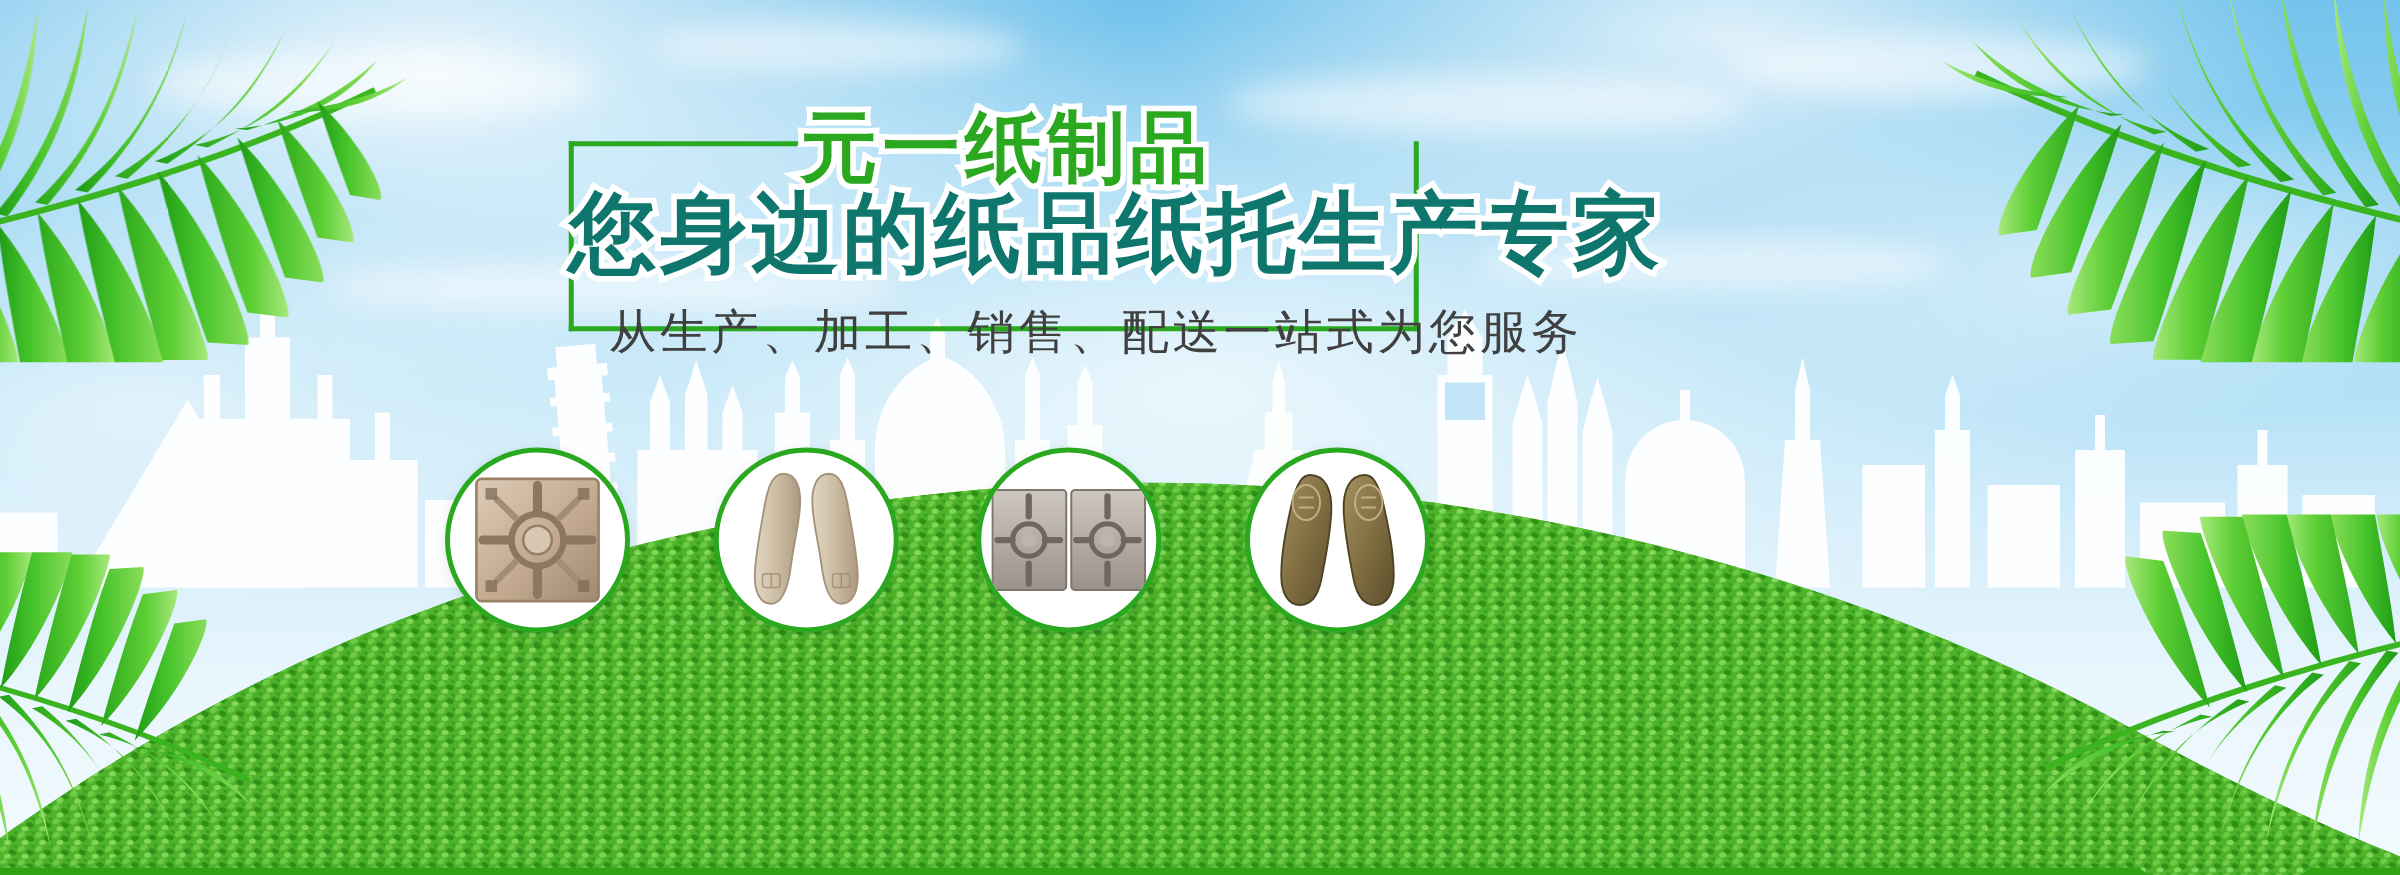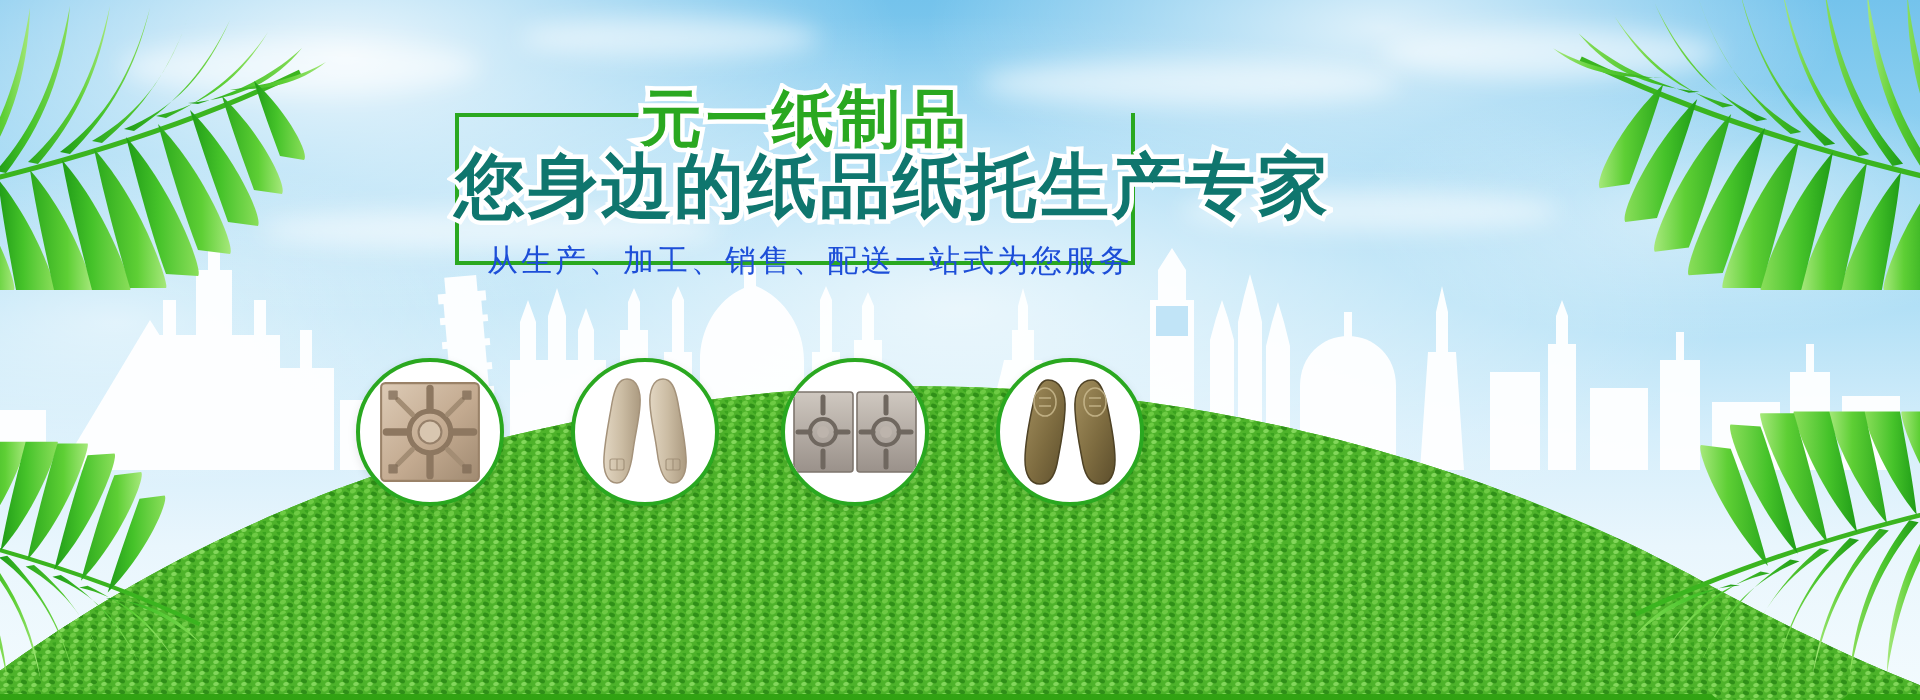--- a/index.html
+++ b/index.html
@@ -87,23 +87,23 @@
     letter-spacing:3px;
     color:#0f766e;
     white-space:nowrap;
     -webkit-text-stroke:9px #ffffff;
     paint-order:stroke fill;
     line-height:1.05;
   }
   .subtitle {
     position:absolute;
     left:487px; top:240px;
-    font-size:31px;
+    font-size:38px;
     letter-spacing:3px;
-    color:#1d4ed8;
+    color:#404040;
     white-space:nowrap;
     font-family:"Liberation Serif","DejaVu Serif",serif;
   }
 
   
   .circle {
     position:absolute;
     border-radius:50%;
     background:#ffffff;
     border:4px solid #2aa820;

